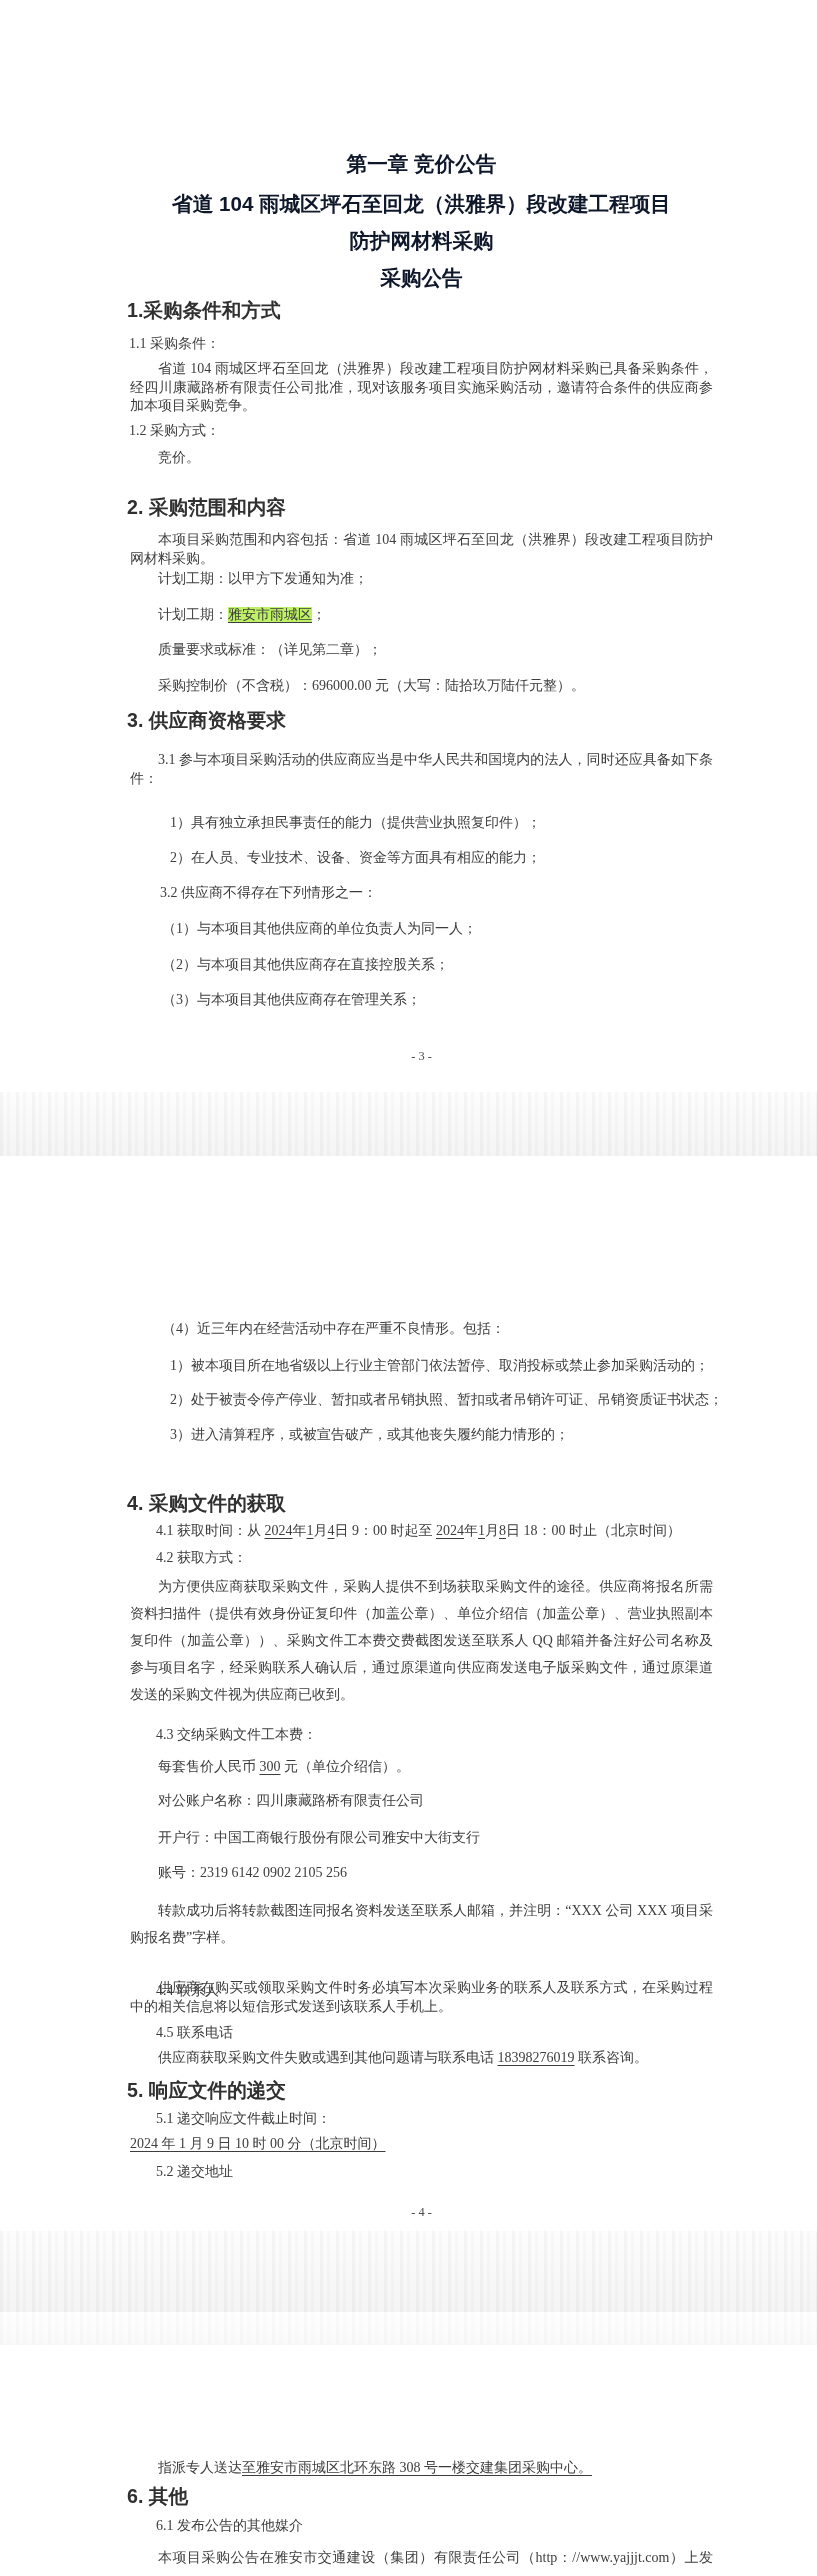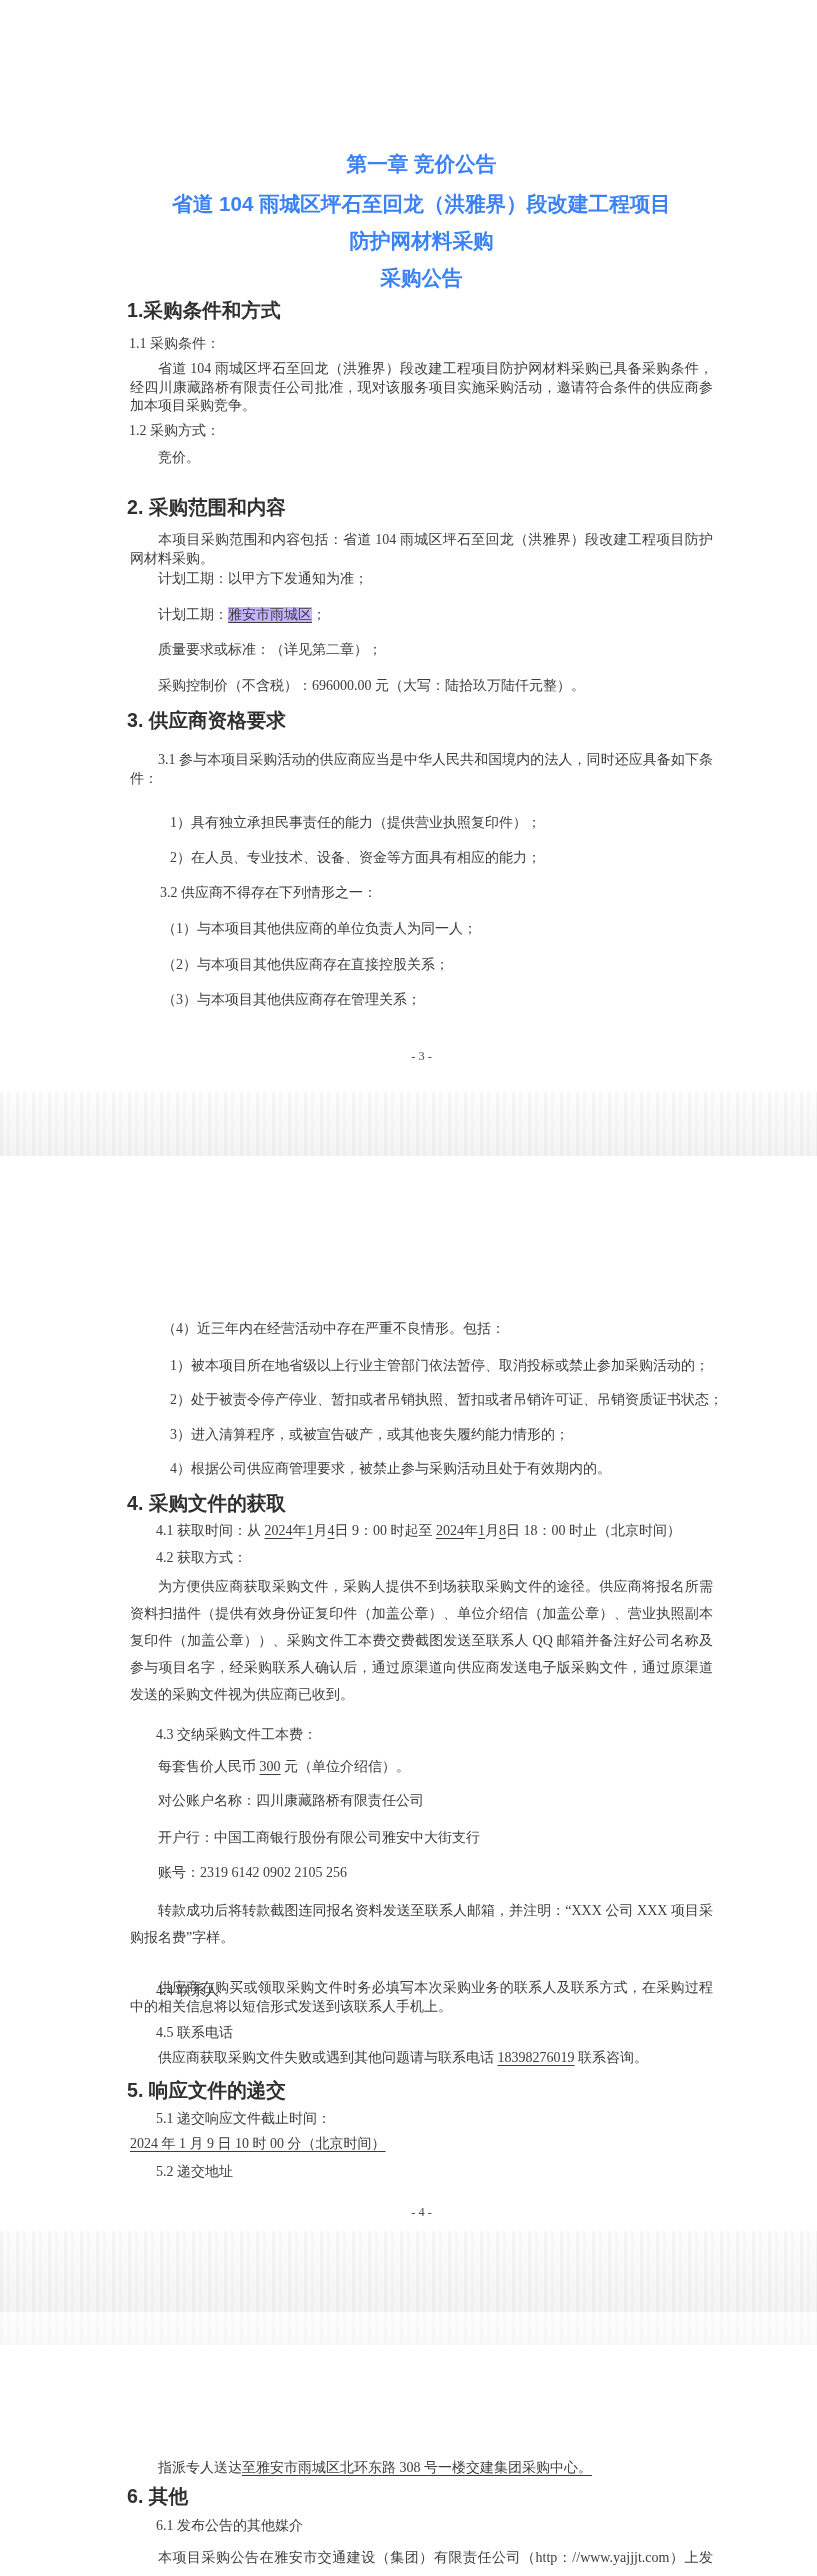--- a/index.html
+++ b/index.html
@@ -4,27 +4,27 @@
 <style>
   html,body{margin:0;padding:0;background:#ffffff;}
   body{width:818px;font-family:"Liberation Serif", serif;color:#3d3d3d;}
   .doc{position:relative;width:818px;height:3468px;background:#fff;overflow:hidden;}
   .page{position:absolute;left:0;width:818px;height:1156px;background:#fff;}
   .b{position:absolute;white-space:pre-wrap;}
   .ln{font-size:14px;line-height:20.6px;}
   .para{font-size:14px;width:583px;text-indent:2em;text-align:justify;}
   .lh36{line-height:18.5px;}
   .lh52{line-height:27px;}
-  .title{font-family:"Liberation Sans", sans-serif;font-weight:bold;font-size:20.6px;color:#3b82f6;
+  .title{font-family:"Liberation Sans", sans-serif;font-weight:bold;font-size:20.6px;color:#0f172a;
          left:130px;width:583px;text-align:center;line-height:31px;}
   .head{font-family:"Liberation Sans", sans-serif;font-weight:bold;font-size:19.6px;color:#303030;
         left:127px;line-height:29px;}
   .footer{left:130px;width:583px;text-align:center;font-size:12.4px;color:#4a4a4a;line-height:15.5px;}
   .u{text-decoration:underline;text-decoration-thickness:1px;text-underline-offset:3.1px;}
-  .field{background:#c4b5fd;margin-top:36px;}
+  .field{background:#bef264;margin-top:36px;}
   .band{position:absolute;left:0;width:100%;
     background:
       repeating-linear-gradient(90deg, rgba(0,0,0,0.030) 0 2.6px, rgba(0,0,0,0) 2.6px 7.2px,
         rgba(0,0,0,0.018) 7.2px 9.8px, rgba(0,0,0,0) 9.8px 16px),
       linear-gradient(180deg, rgba(0,0,0,0.008), rgba(0,0,0,0.045));
     border-bottom:0.5px solid rgba(0,0,0,0.08);}
   .band.light{opacity:.55;border-bottom:none;}
 </style>
 </head>
 <body>
@@ -61,21 +61,20 @@
 
     <div class="b footer" style="top:1049px;">- 3 -</div>
     <div class="band" style="top:1092px;height:64px;"></div>
   </div>
 
   <div class="page" style="top:1156px;">
     <div class="b ln" style="top:163px;left:162px;">（4）近三年内在经营活动中存在严重不良情形。包括：</div>
     <div class="b ln" style="top:200px;left:170px;">1）被本项目所在地省级以上行业主管部门依法暂停、取消投标或禁止参加采购活动的；</div>
     <div class="b ln" style="top:234px;left:170px;">2）处于被责令停产停业、暂扣或者吊销执照、暂扣或者吊销许可证、吊销资质证书状态；</div>
     <div class="b ln" style="top:269px;left:170px;">3）进入清算程序，或被宣告破产，或其他丧失履约能力情形的；</div>
-    <div class="b ln" style="top:303px;left:170px;">4）根据公司供应商管理要求，被禁止参与采购活动且处于有效期内的。</div>
 
     <div class="b head" style="top:333px;">4. 采购文件的获取</div>
     <div class="b ln" style="top:365px;left:156px;"><span>4.1 获取时间：从 </span><span class="u">2024</span><span>年</span><span class="u">1</span><span>月</span><span class="u">4</span><span>日 9：00 时起至 </span><span class="u">2024</span><span>年</span><span class="u">1</span><span>月</span><span class="u">8</span><span>日 18：00 时止（北京时间）</span></div>
     <div class="b ln" style="top:392px;left:156px;">4.2 获取方式：</div>
     <div class="b para lh52" style="top:417px;left:130px;">为方便供应商获取采购文件，采购人提供不到场获取采购文件的途径。供应商将报名所需资料扫描件（提供有效身份证复印件（加盖公章）、单位介绍信（加盖公章）、营业执照副本复印件（加盖公章））、采购文件工本费交费截图发送至联系人 QQ 邮箱并备注好公司名称及参与项目名字，经采购联系人确认后，通过原渠道向供应商发送电子版采购文件，通过原渠道发送的采购文件视为供应商已收到。</div>
     <div class="b ln" style="top:569px;left:156px;">4.3 交纳采购文件工本费：</div>
     <div class="b ln" style="top:601px;left:158px;"><span>每套售价人民币 </span><span class="u">300</span><span> 元（单位介绍信）。</span></div>
     <div class="b ln" style="top:635px;left:158px;">对公账户名称：四川康藏路桥有限责任公司</div>
     <div class="b ln" style="top:672px;left:158px;">开户行：中国工商银行股份有限公司雅安中大街支行</div>
     <div class="b ln" style="top:707px;left:158px;">账号：2319 6142 0902 2105 256</div>

